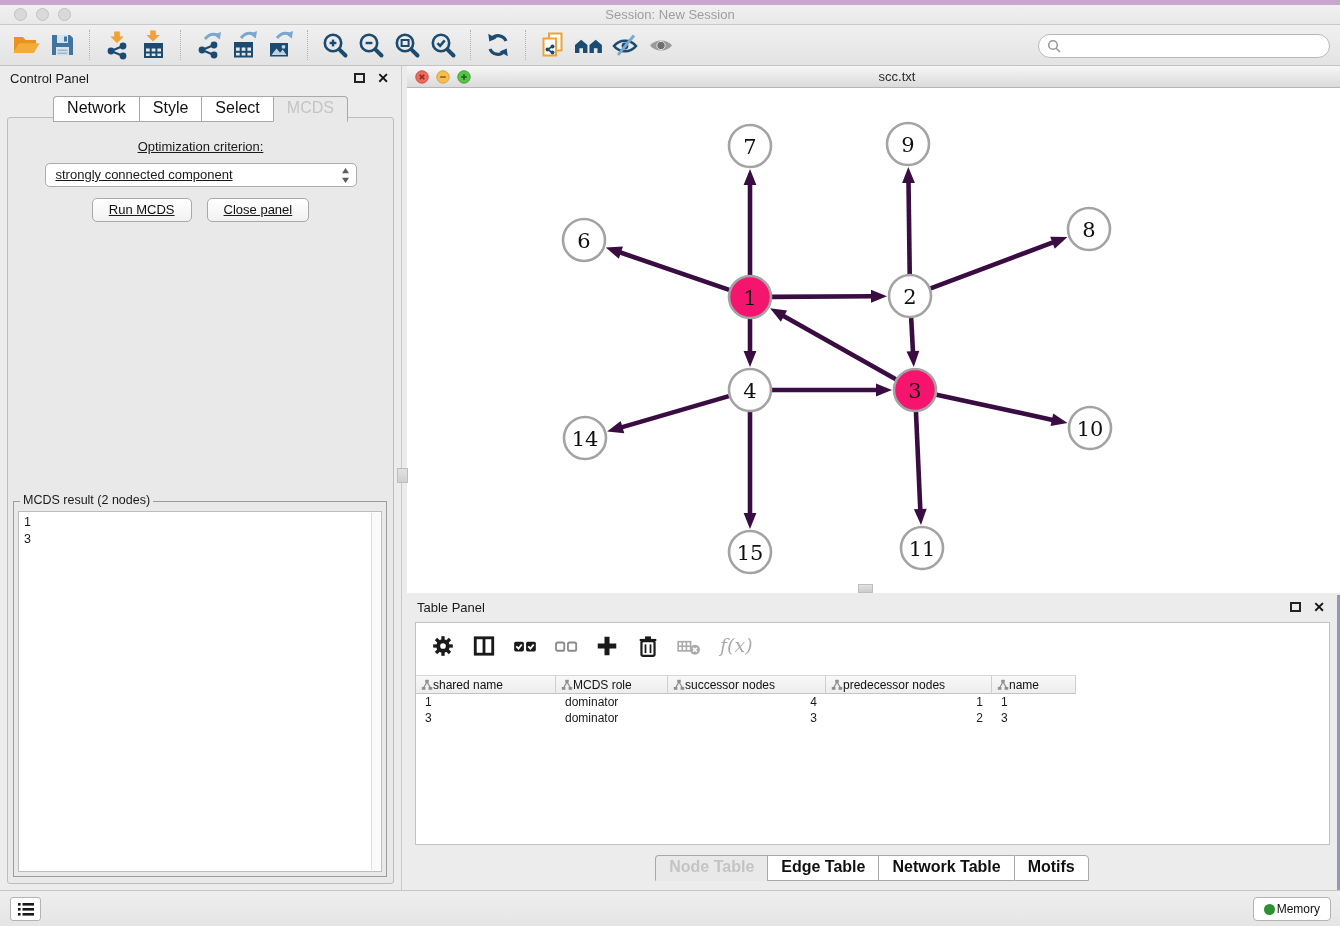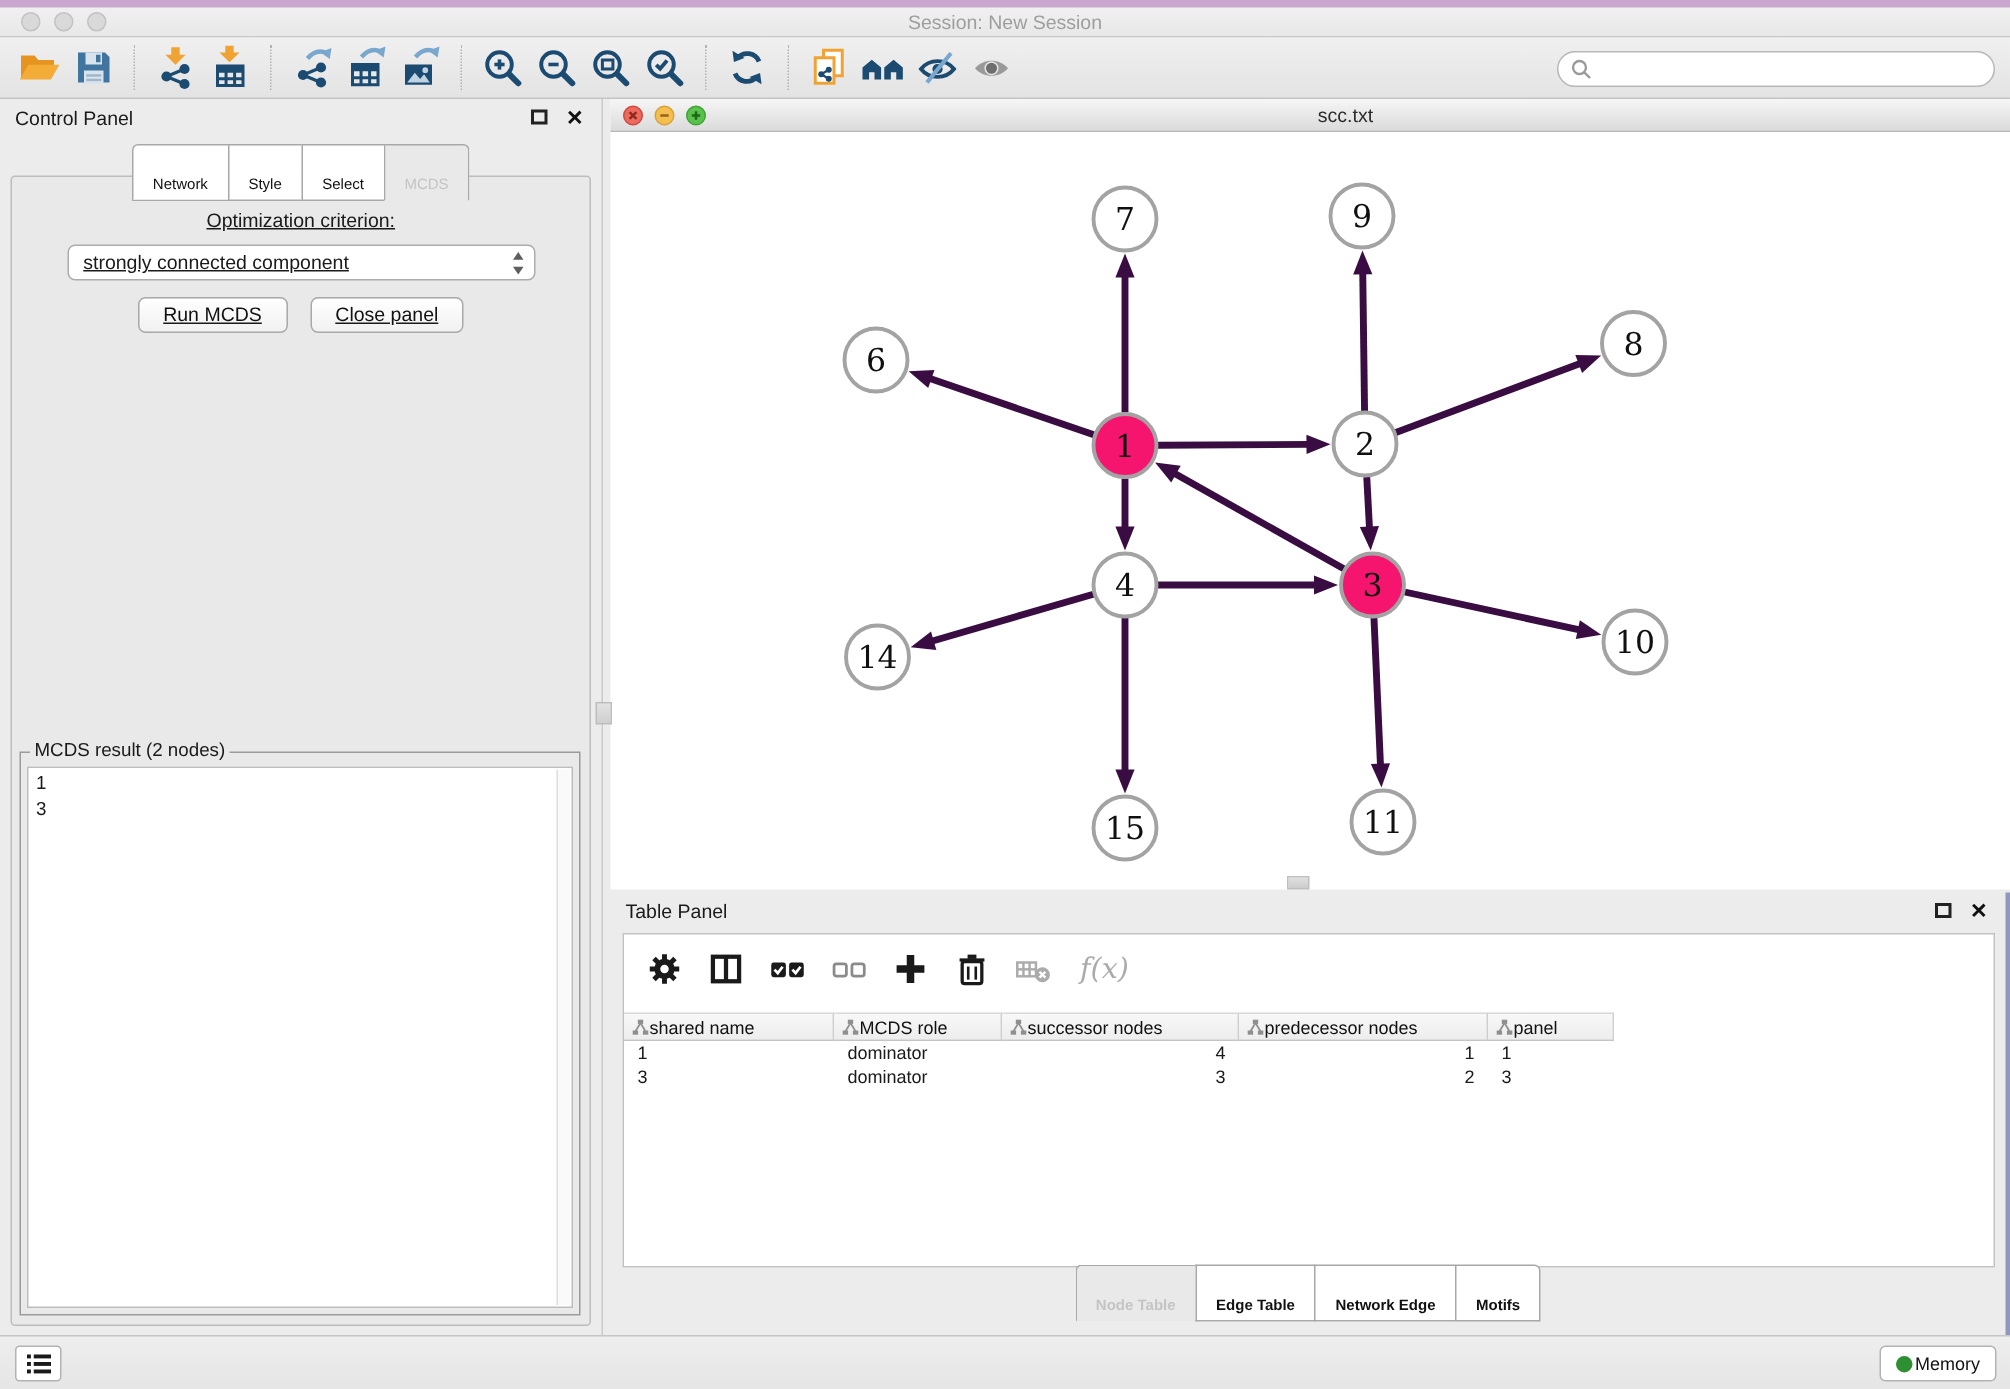--- a/index.html
+++ b/index.html
@@ -32,21 +32,21 @@
   .panel-title { font-size:13px; color:#1a1a1a; }
   .panel-controls { display:flex; align-items:center; gap:12px; }
   .float-glyph { width:11px; height:10px; border:2px solid #222; display:inline-block; }
   .close-glyph { font-size:14px; font-weight:bold; color:#111; line-height:10px; }
   
   .control-panel { position:absolute; left:0; top:66px; width:401px; height:824px; background:#ECECEC; }
   .cp-head { position:absolute; top:5px; left:10px; }
   .cp-ctrls { position:absolute; top:7px; right:12px; }
   .tabs-row { position:absolute; left:0; right:0; display:flex; justify-content:center; z-index:2; }
   .cp-tabs { top:30px; }
-  .ui-tab { font-size:10px; padding:21px 13px 4px; background:#fff; border:1px solid #A8A8A8;
+  .ui-tab { font-size:16px; padding:2px 13px 4px; background:#fff; border:1px solid #A8A8A8;
     border-right:none; color:#111; }
   .ui-tab:first-child { border-radius:4px 0 0 0; }
   .ui-tab:last-child { border-right:1px solid #A8A8A8; border-radius:0 4px 0 0; }
   .ui-tab.active { background:#E9E9E9; color:#C4C4C4; border-bottom-color:#E9E9E9; }
   .cp-body { position:absolute; left:7px; right:7px; top:51px; bottom:6px;
     background:#E9E9E9; border:1px solid #BDBDBD; border-radius:3px;text-decoration:underline; }
   .opt-label { text-align:center; margin-top:21px; font-size:13px; }
   .dropdown { margin:9px auto 0; width:312px; height:24px; background:#fff;
     border:1px solid #ACACAC; border-radius:5px; position:relative;
     font-size:13px; line-height:22px; padding-left:10px; }
@@ -538,21 +538,21 @@
               <g stroke="#8F8F8F" stroke-width="1.2">
                 <line x1="6" y1="3" x2="2.6" y2="8.6"></line>
                 <line x1="6" y1="3" x2="9.4" y2="8.6"></line>
               </g>
               <g fill="#8F8F8F">
                 <rect x="4.2" y="0.8" width="3.6" height="2.8"></rect>
                 <rect x="0.8" y="8" width="3.6" height="2.8"></rect>
                 <rect x="7.6" y="8" width="3.6" height="2.8"></rect>
               </g>
             </svg>
-            <span class="th-label">panel</span>
+            <span class="th-label">name</span>
           </div>
         </div>
       <div id="table-body">
           <div class="tr-row">
             <div class="td-cell" style="width:140px;text-align:left">1</div>
             <div class="td-cell" style="width:112px;text-align:left">dominator</div>
             <div class="td-cell" style="width:158px;text-align:right">4</div>
             <div class="td-cell" style="width:166px;text-align:right">1</div>
             <div class="td-cell" style="width:84px;text-align:left">1</div>
           </div>
@@ -562,21 +562,21 @@
             <div class="td-cell" style="width:158px;text-align:right">3</div>
             <div class="td-cell" style="width:166px;text-align:right">2</div>
             <div class="td-cell" style="width:84px;text-align:left">3</div>
           </div>
         </div>
     </div>
   </div>
   <div class="tabs-row tp-tabs" id="tp-tabs" style="position:absolute;">
       <span class="ui-tab tp active">Node Table</span>
       <span class="ui-tab tp">Edge Table</span>
-      <span class="ui-tab tp">Network Edge</span>
+      <span class="ui-tab tp">Network Table</span>
       <span class="ui-tab tp">Motifs</span>
     </div>
 </div>
 
 <div class="status-bar">
   <div class="list-btn">
     <svg width="18" height="15" viewBox="0 0 18 15">
       <g fill="#1a1a1a">
         <rect x="1" y="1" width="2.6" height="2.6"></rect>
           <rect x="5.5" y="1" width="11.5" height="2.6"></rect>

